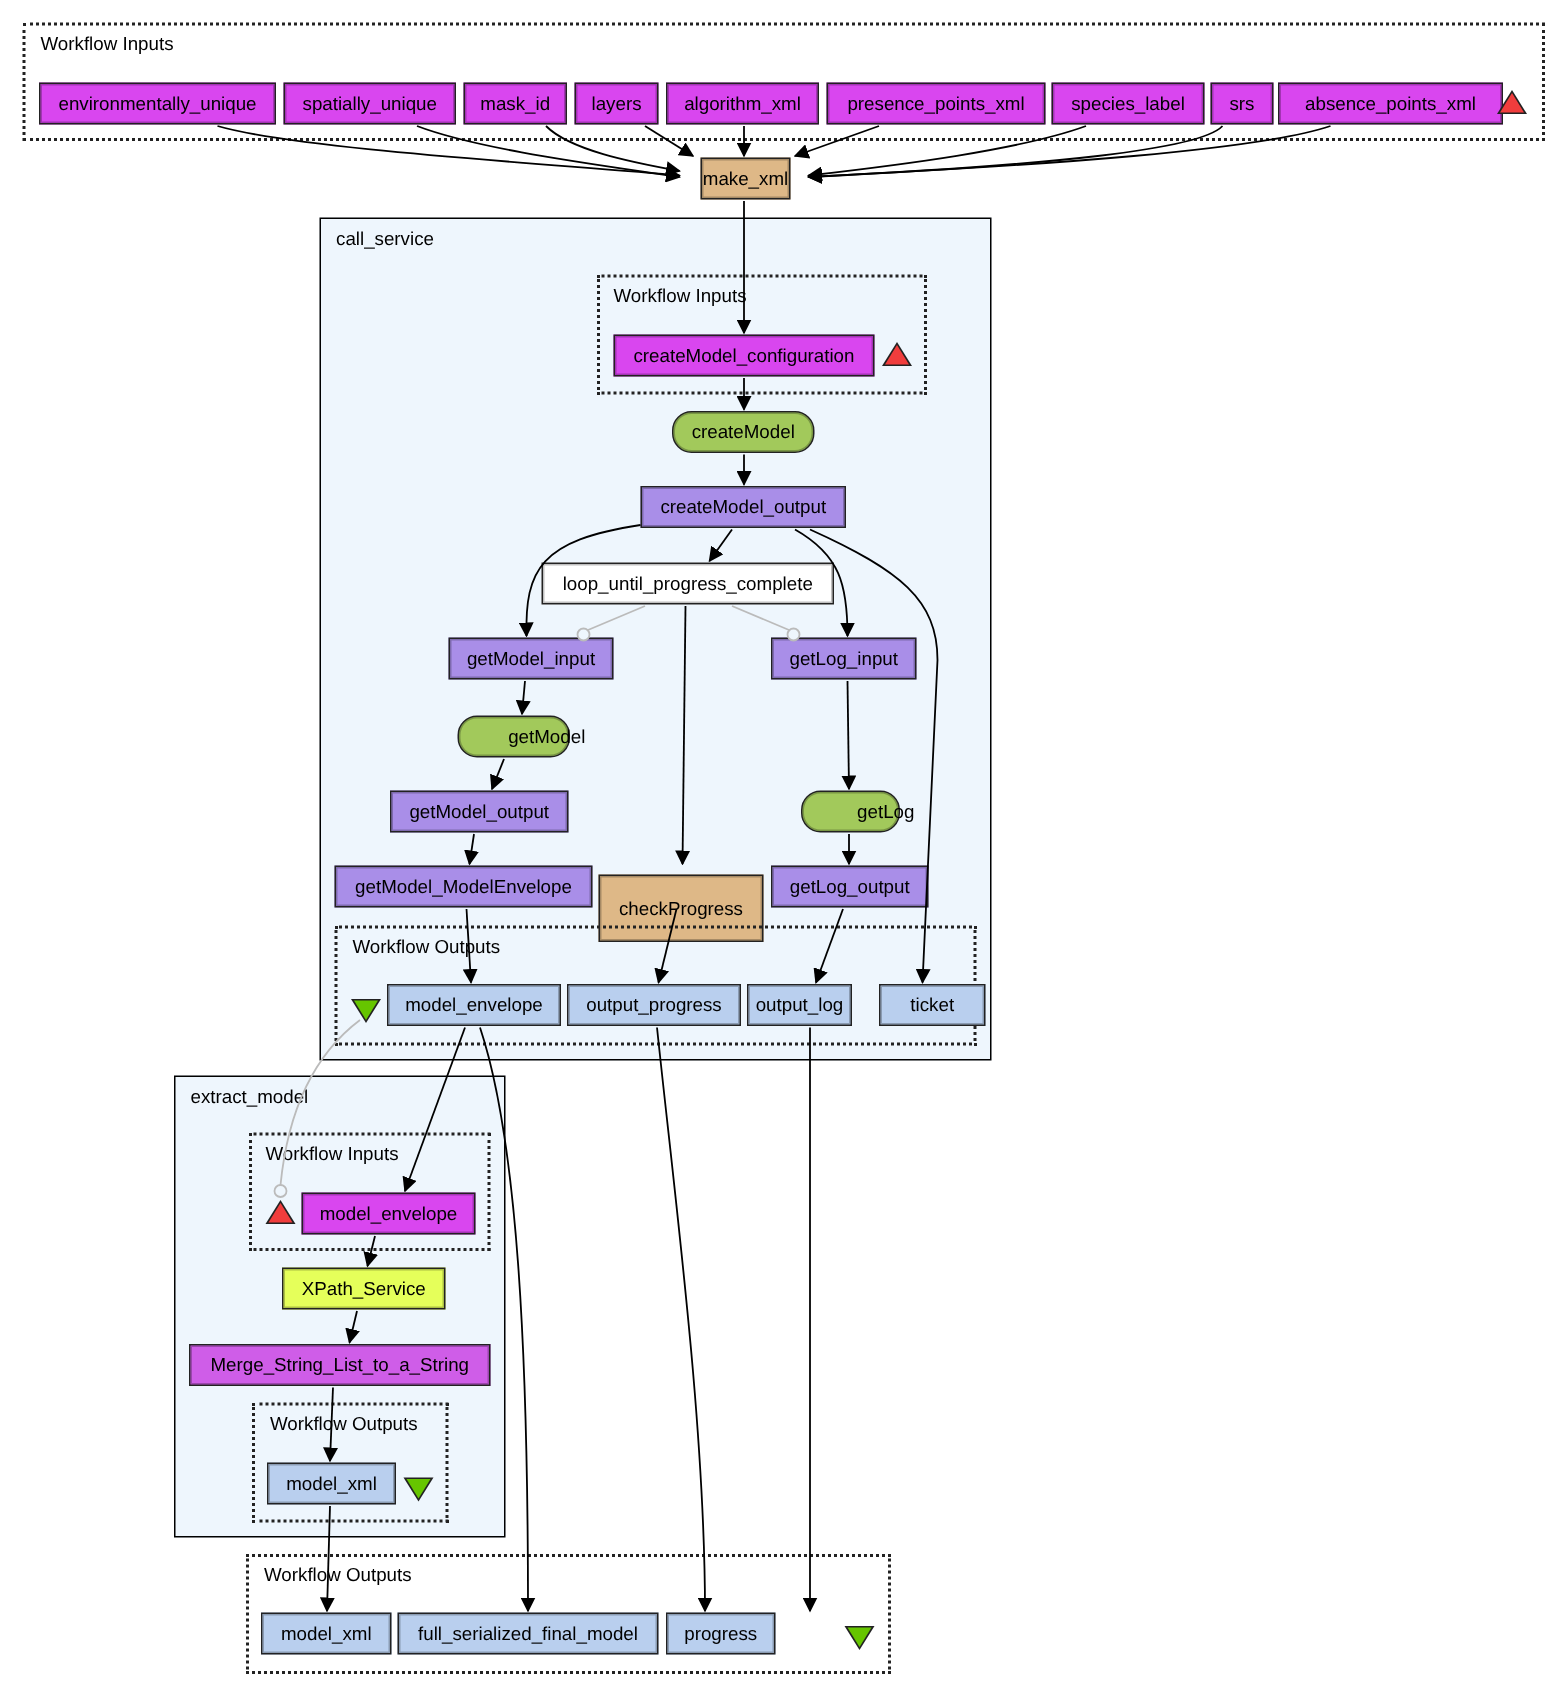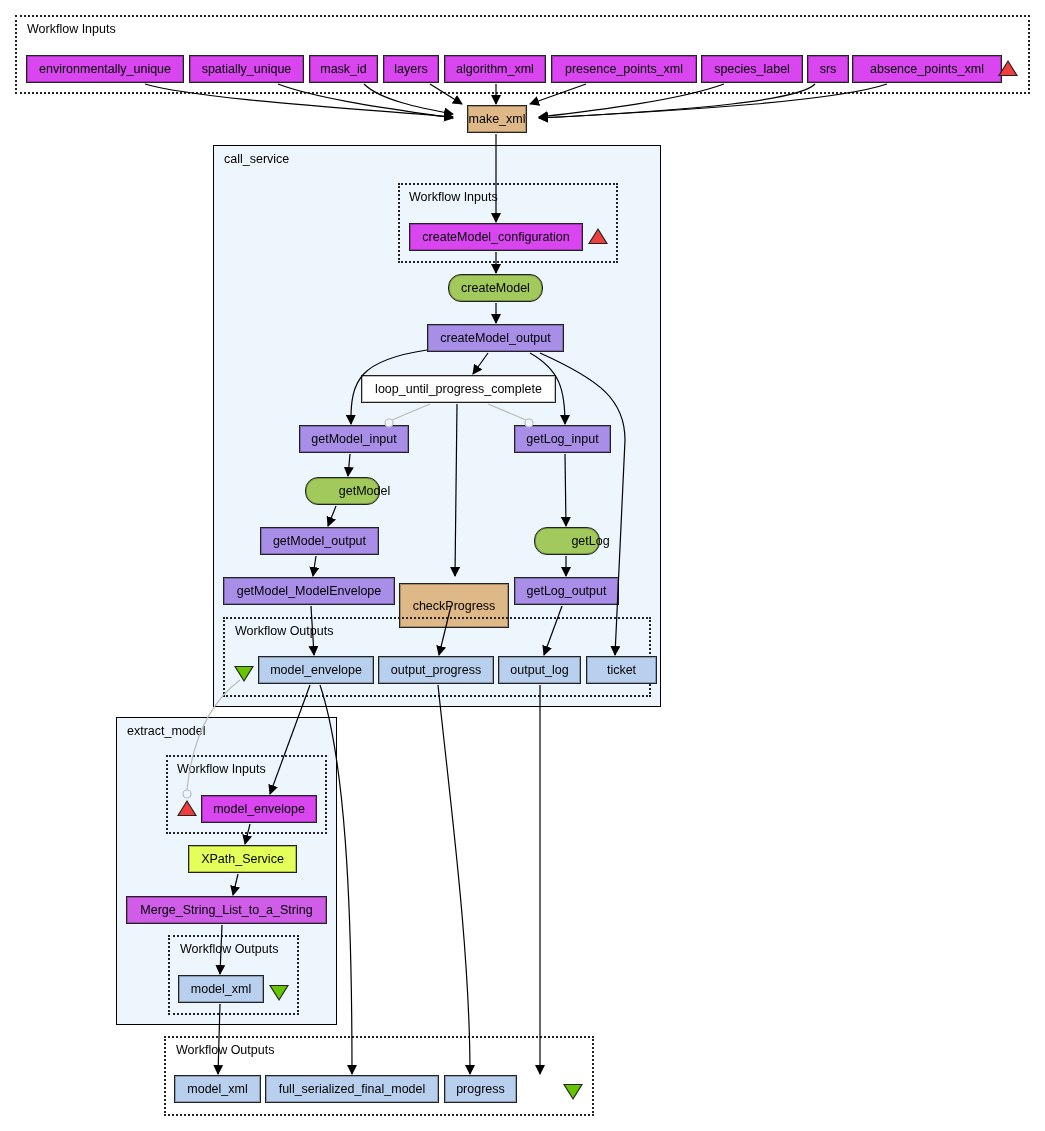--- a/index.html
+++ b/index.html
@@ -66,21 +66,21 @@
 <div class="node pur" style="left:223px;top:577px;width:172px;height:28px;">getModel_ModelEnvelope</div>
 <div class="node tan" style="left:399px;top:583px;width:110px;height:45px;">checkProgress</div>
 <div class="node pur" style="left:514px;top:577px;width:105px;height:28px;">getLog_output</div>
 
 <div class="cluster dotted" style="left:223px;top:617px;width:428px;height:80px;">
   <span class="clabel" style="left:10px;top:5px;">Workflow Outputs</span>
 </div>
 <div class="tri tri-down" style="left:234px;top:666px;"></div>
 <div class="node out" style="left:258px;top:656px;width:116px;height:28px;">model_envelope</div>
 <div class="node out" style="left:378px;top:656px;width:116px;height:28px;">output_progress</div>
-<div class="node out" style="left:498px;top:656px;width:83px;height:28px;">output_log</div>
+<div class="node out" style="left:498px;top:656px;width:70px;height:28px;">output_log</div>
 <div class="node out" style="left:586px;top:656px;width:71px;height:28px;">ticket</div>
 
 <div class="cluster solid" style="left:116px;top:717px;width:221px;height:308px;">
   <span class="clabel" style="left:10px;top:6px;">extract_model</span>
 </div>
 <div class="cluster dotted" style="left:166px;top:755px;width:161px;height:79px;">
   <span class="clabel" style="left:9px;top:5px;">Workflow Inputs</span>
 </div>
 <div class="tri tri-up" style="left:177px;top:800px;"></div>
 <div class="node in" style="left:201px;top:795px;width:116px;height:28px;">model_envelope</div>

